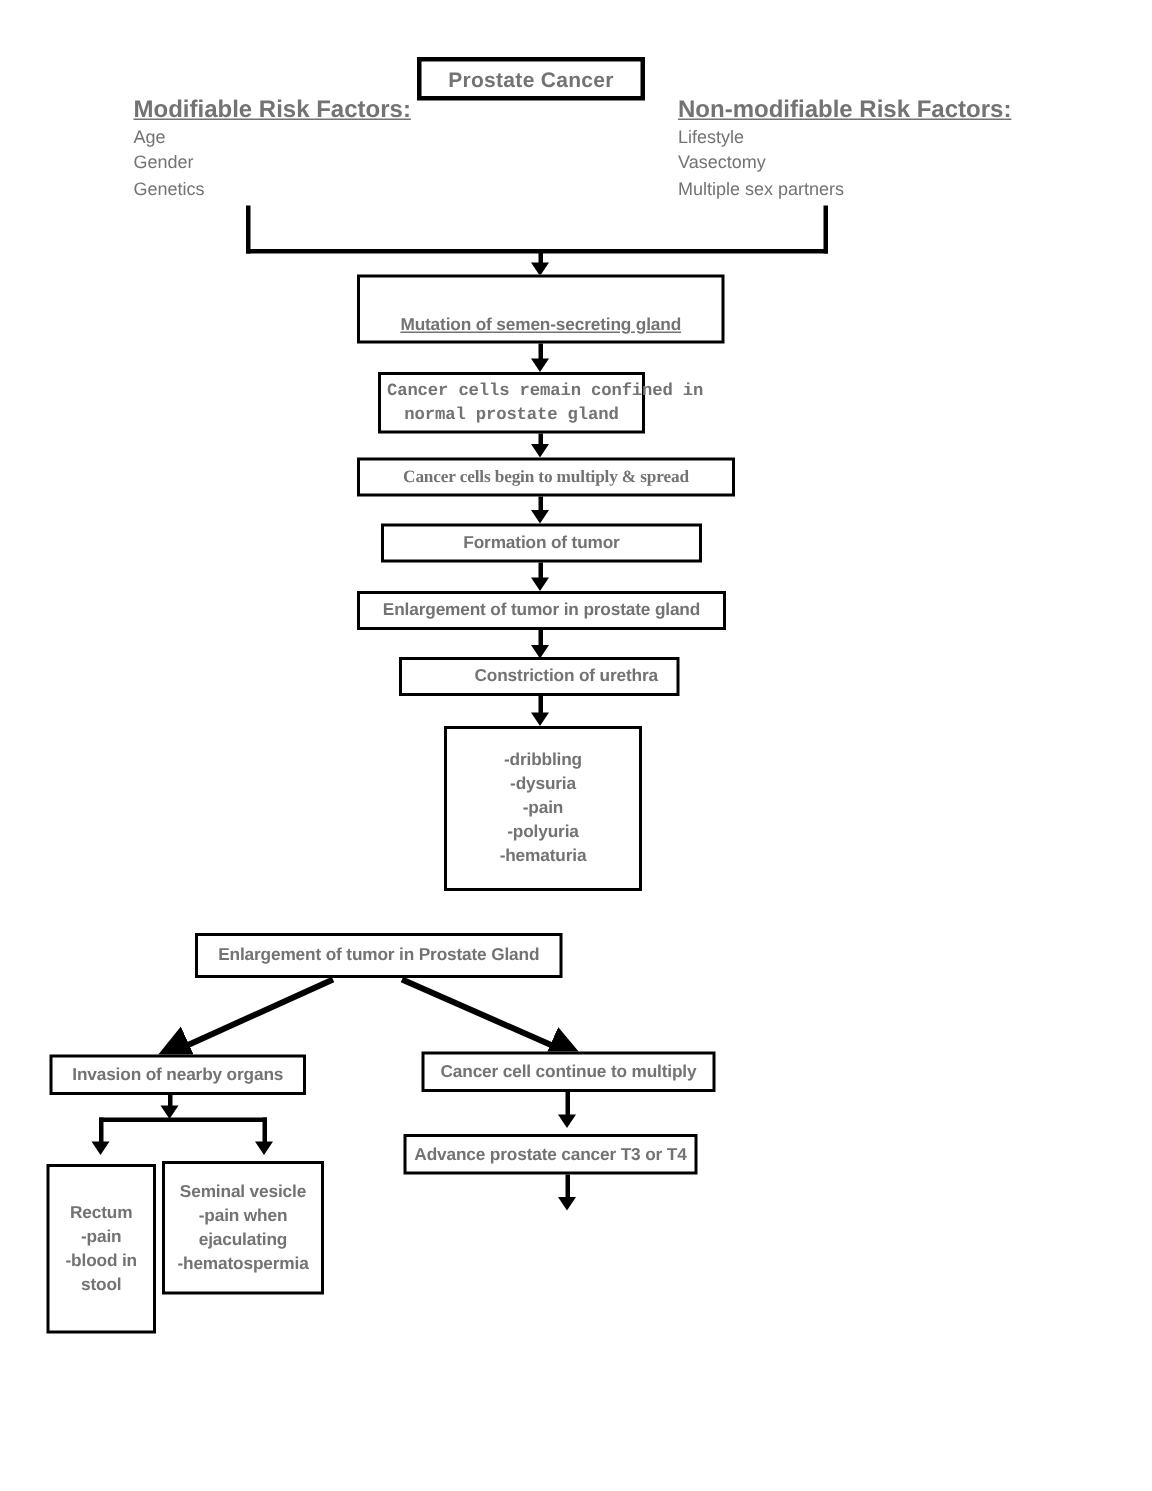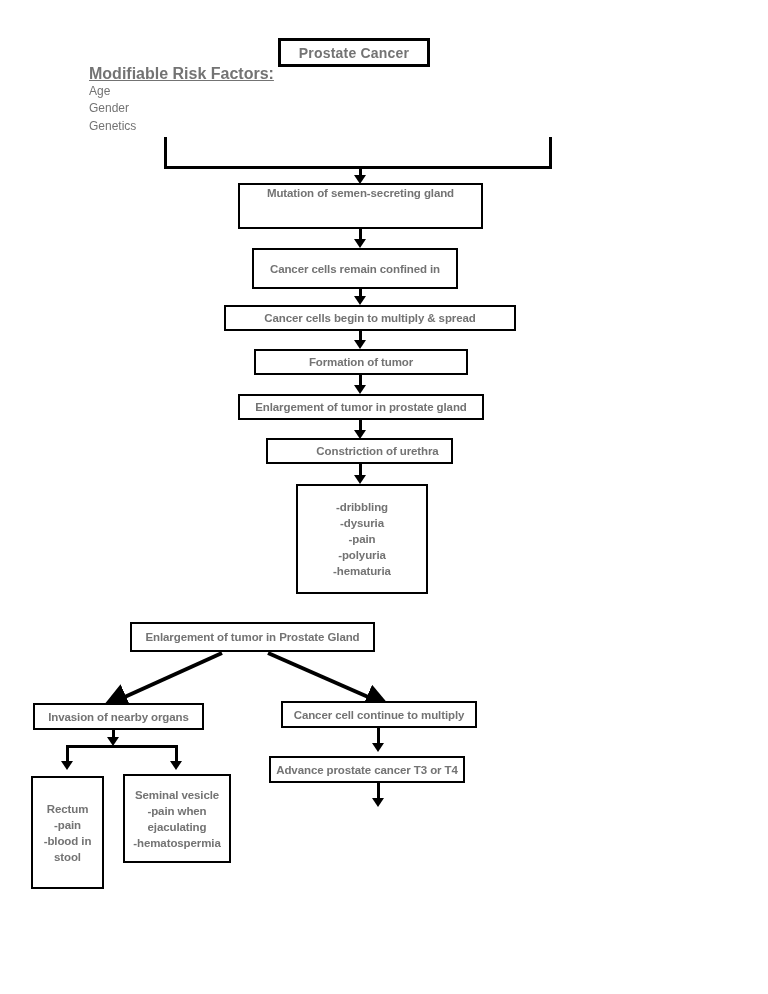--- a/index.html
+++ b/index.html
@@ -29,21 +29,22 @@
     justify-content: center;
     text-align: center;
     font-weight: bold;
     font-size: 11.5px;
     line-height: 16px;
     letter-spacing: -0.1px;
     padding: 2px 4px;
   }
   .box.top-align {
     align-items: flex-start;
-    padding-top: 0;
+    padding-top: 24px;
+    text-decoration: underline;
   }
   .box.title {
     font-size: 14px;
     border-width: 3px;
     letter-spacing: 0.2px;
   }
   .box .lines { width: 100%; }
   .box .lines div { white-space: nowrap; }
 
   
@@ -97,44 +98,51 @@
     <span>Prostate Cancer</span>
   </div>
 
   <div class="risk-block" style="left:89px; top:45px;">
     <div class="risk-head">Modifiable Risk Factors:</div>
     <div class="risk-item">Age</div>
     <div class="risk-item">Gender</div>
     <div class="risk-item">Genetics</div>
   </div>
 
+  <div class="risk-block" style="left:452px; top:45px;">
+    <div class="risk-head">Non-modifiable Risk Factors:</div>
+    <div class="risk-item">Lifestyle</div>
+    <div class="risk-item">Vasectomy</div>
+    <div class="risk-item">Multiple sex partners</div>
+  </div>
 
   <div class="vline" style="left:164px; top:117px; height:32px;"></div>
   <div class="vline" style="left:549px; top:117px; height:32px;"></div>
   <div class="hline" style="left:164px; top:146px; width:388px;"></div>
   <div class="vline" style="left:359px; top:146px; height:10px;"></div>
   <div class="arrow-down" style="left:354px; top:155px;"></div>
 
   <div class="box top-align" style="left:238px; top:163px; width:245px; height:46px;">
     <span>Mutation of semen-secreting gland</span>
   </div>
 
   <div class="vline" style="left:359px; top:209px; height:11px;"></div>
   <div class="arrow-down" style="left:354px; top:219px;"></div>
 
-  <div class="box" style="left:252px; top:228px; width:206px; height:41px;">
+  <div class="box" style="left:252px; top:228px; width:178px; height:41px;font-family:Liberation Mono, monospace;">
     <div class="lines">
       <div>Cancer cells remain confined in</div>
+      <div>normal prostate gland</div>
     </div>
   </div>
 
   <div class="vline" style="left:359px; top:269px; height:8px;"></div>
   <div class="arrow-down" style="left:354px; top:276px;"></div>
 
-  <div class="box" style="left:224px; top:285px; width:292px; height:26px;">
+  <div class="box" style="left:238px; top:285px; width:252px; height:26px;font-family:Liberation Serif, serif;">
     <span>Cancer cells begin to multiply &amp; spread</span>
   </div>
 
   <div class="vline" style="left:359px; top:311px; height:10px;"></div>
   <div class="arrow-down" style="left:354px; top:320px;"></div>
 
   <div class="box" style="left:254px; top:329px; width:214px; height:26px;">
     <span>Formation of tumor</span>
   </div>
 
@@ -193,21 +201,21 @@
 
   <div class="box" style="left:31px; top:756px; width:73px; height:113px;justify-content:center;">
     <div class="lines">
       <div>Rectum</div>
       <div>-pain</div>
       <div>-blood in</div>
       <div>stool</div>
     </div>
   </div>
 
-  <div class="box" style="left:123px; top:754px; width:108px; height:89px;">
+  <div class="box" style="left:108px; top:754px; width:108px; height:89px;">
     <div class="lines">
       <div>Seminal vesicle</div>
       <div>-pain when</div>
       <div>ejaculating</div>
       <div>-hematospermia</div>
     </div>
   </div>
 
   <div class="box" style="left:281px; top:681px; width:196px; height:27px;">
     <span>Cancer cell continue to multiply</span>

